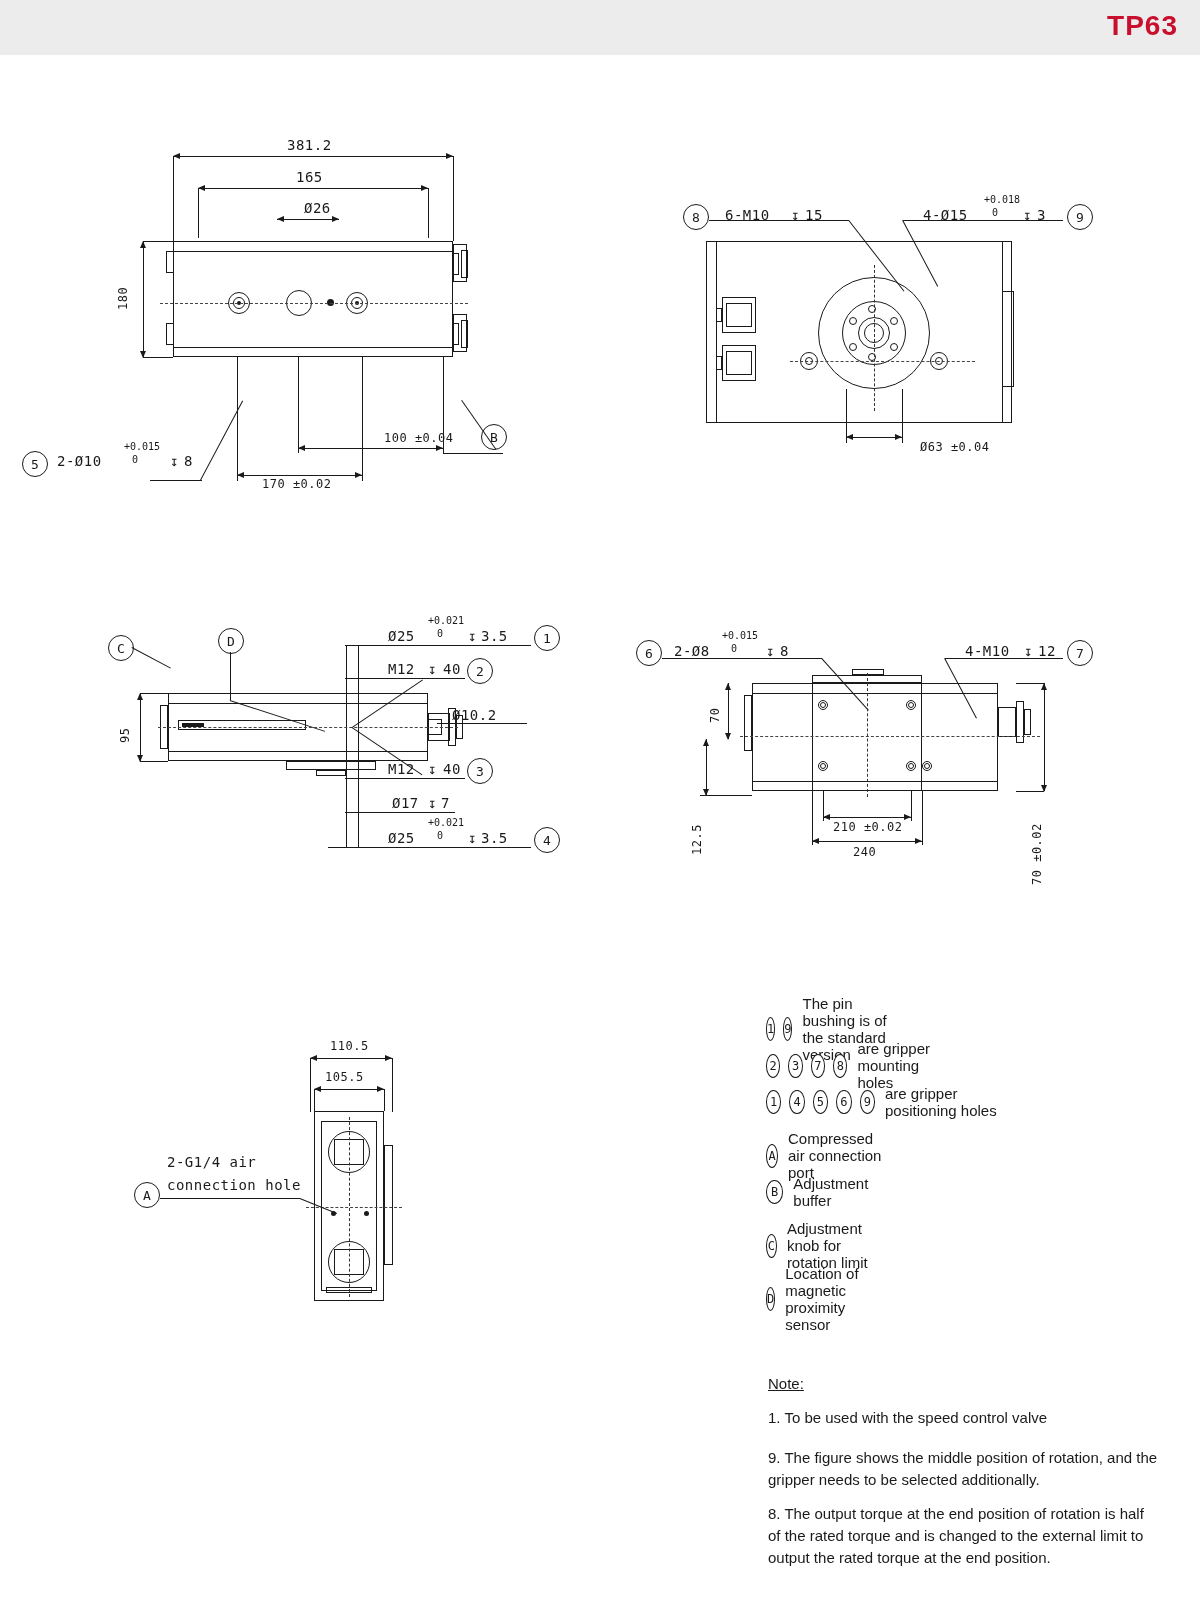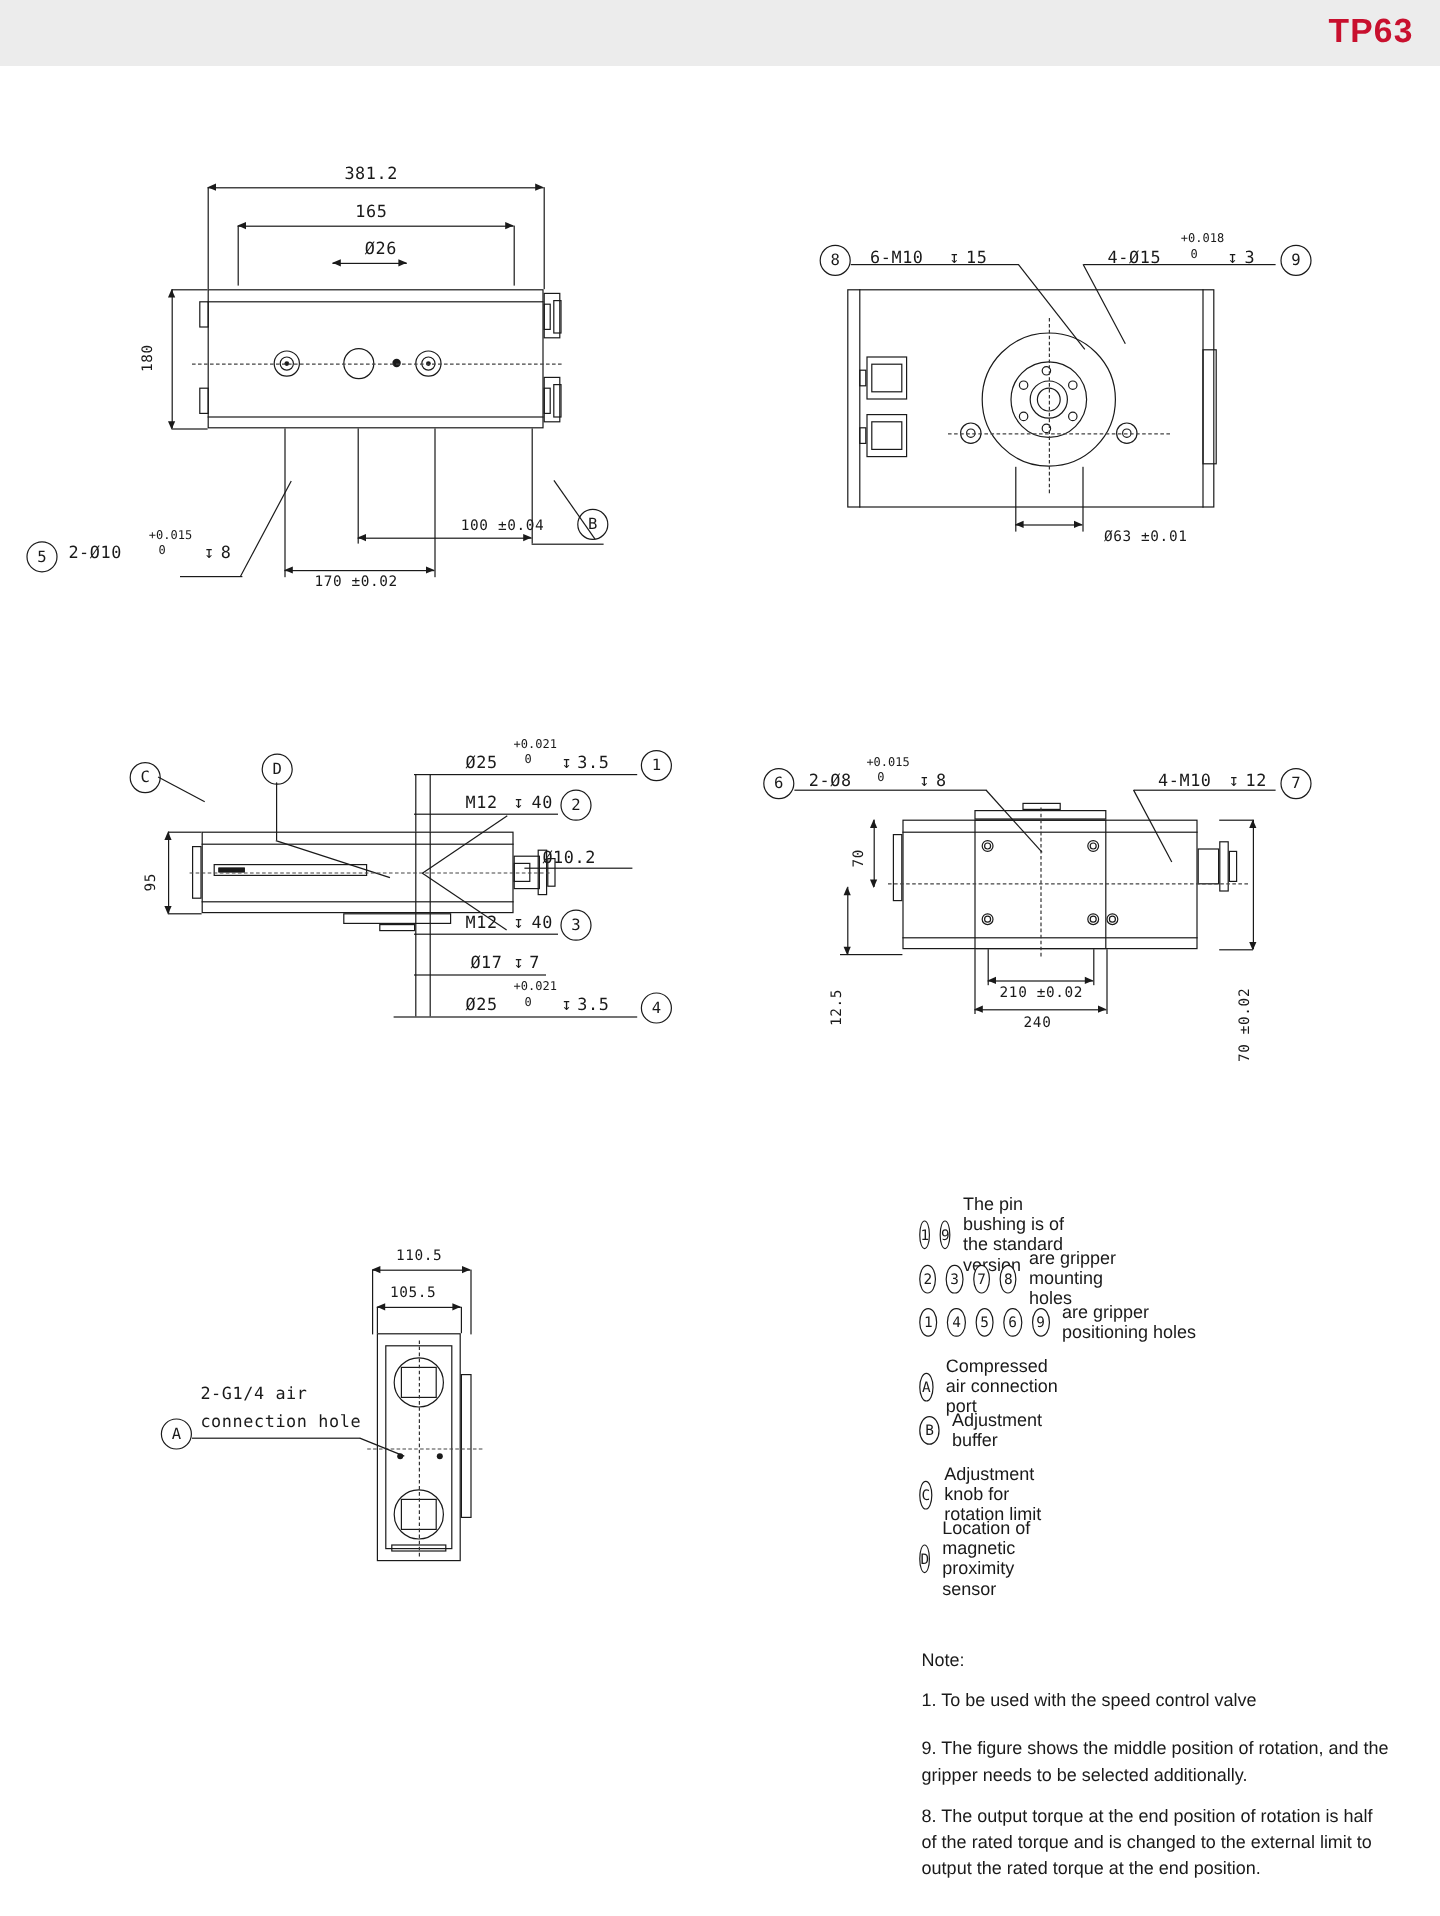--- a/index.html
+++ b/index.html
@@ -192,21 +192,21 @@
     <div class="circ" style="left:935px;top:302px;width:8px;height:8px;"></div>
 
     <div class="cl" style="left:790px;top:306px;width:185px;"></div>
     <div class="dashv" style="left:874px;top:210px;height:146px;"></div>
 
     <div class="ln vl" style="left:846px;top:334px;height:54px;"></div>
     <div class="ln vl" style="left:902px;top:334px;height:54px;"></div>
     <div class="ln hl" style="left:846px;top:382px;width:56px;"></div>
     <div class="arrow-l" style="left:846px;top:379px;"></div>
     <div class="arrow-r" style="left:895px;top:379px;"></div>
-    <div class="txt s" style="left:920px;top:385px;">Ø63 ±0.01</div>
+    <div class="txt s" style="left:920px;top:385px;">Ø63 ±0.04</div>
   </div>
 
   <div>
 
     <div class="bub" style="left:108px;top:580px;">C</div>
     <div class="leader" style="left:132px;top:592px;width:44px;transform:rotate(28deg);"></div>
 
     <div class="bub" style="left:218px;top:573px;">D</div>
     <div class="ln vl" style="left:230px;top:597px;height:48px;"></div>
     <div class="leader" style="left:230px;top:645px;width:100px;transform:rotate(18deg);"></div>
@@ -441,19 +441,19 @@
       <div class="lbl">Adjustment knob for rotation limit</div>
     </div>
 
     <div class="legend-row" style="left:0;top:270px;">
       <div class="bub sm" style="position:relative;">D</div>
       <div class="lbl">Location of magnetic proximity sensor</div>
     </div>
   </div>
 
   <div>
-    <div class="note" style="left:768px;top:1318px;">Note:</div>
+    <div class="note" style="left:768px;top:1318px;text-decoration:underline;">Note:</div>
     <div class="note" style="left:768px;top:1352px;width:400px;">1. To be used with the speed control valve</div>
     <div class="note" style="left:768px;top:1392px;width:392px;">9. The figure shows the middle position of rotation, and the gripper needs to be selected additionally.</div>
     <div class="note" style="left:768px;top:1448px;width:392px;">8. The output torque at the end position of rotation is half of the rated torque and is changed to the external limit to output the rated torque at the end position.</div>
   </div>
 
 </div>
 
 </body></html>

